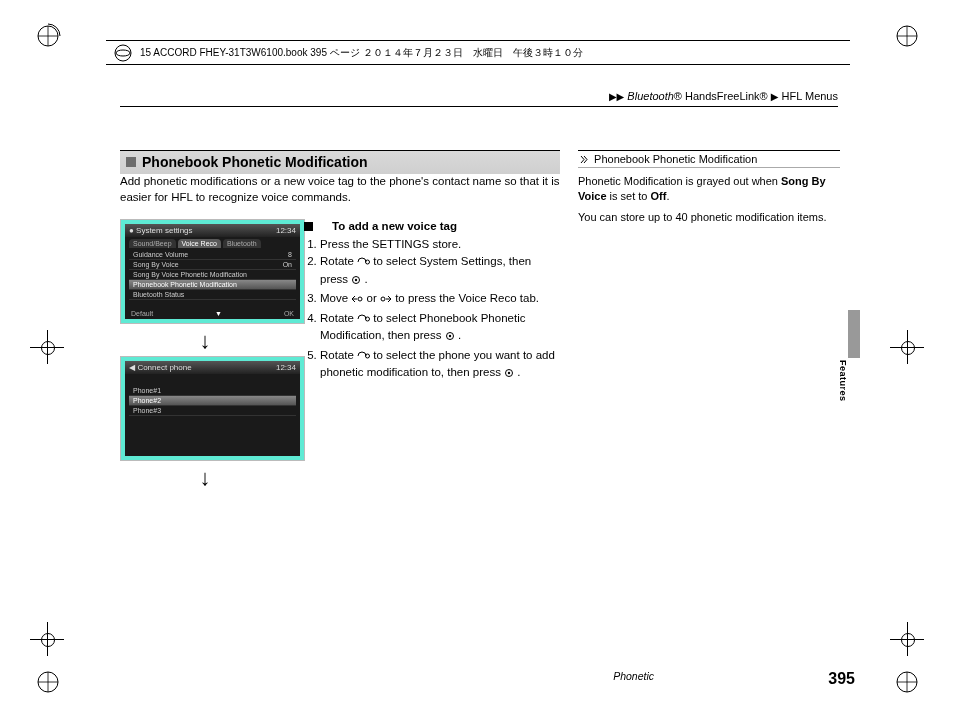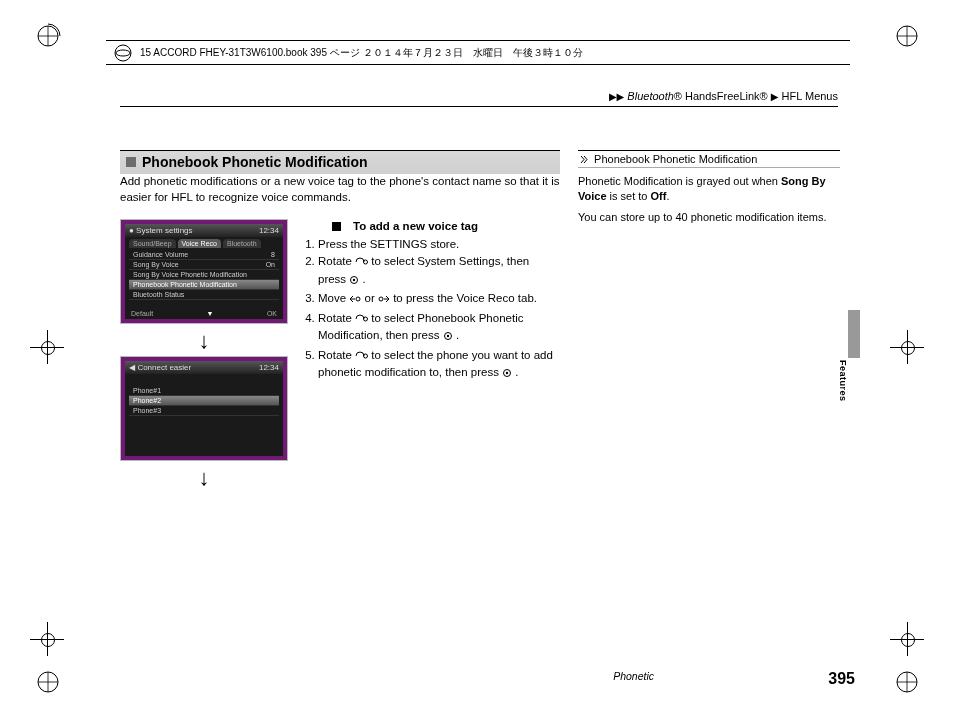--- a/index.html
+++ b/index.html
@@ -116,23 +116,23 @@
 
   .body-row {
     display: flex;
     gap: 14px;
     margin-top: 14px;
   }
   .screens {
     width: 170px;
   }
   .screen-frame {
-    width: 168px;
+    width: 185px;
     height: 105px;
-    background: #701a75;
+    background: #5eead4;
     border: 1px solid #bbb;
     padding: 4px;
     box-sizing: border-box;
   }
   .screen {
     width: 100%;
     height: 100%;
     background: #1a1a1a;
     color: #ddd;
     font-size: 8px;
@@ -200,23 +200,22 @@
   }
 
   .steps {
     flex: 1 1 auto;
     font-size: 11.5px;
     line-height: 1.35;
   }
   .steps .lead {
     font-weight: bold;
     display: flex;
-    gap: 12px;
+    gap: 19px;
     align-items: center;
-    padding-left: 30px;
   }
   .steps .lead .sq {
     width: 9px; height: 9px; background: #000;
     display: inline-block;
   }
   .steps ol {
     margin: 2px 0 0 0;
     padding-left: 16px;
   }
   .steps li { margin-bottom: 2px; }
@@ -394,21 +393,21 @@
             <span class="tri-down">▼</span>
             <span>OK</span>
           </div>
         </div>
       </div>
       <div class="arrow-down">↓</div>
 
       <div class="screen-frame">
         <div class="screen">
           <div class="topbar">
-            <span>◀ <span>Connect easier</span></span>
+            <span>◀ <span>Connect phone</span></span>
             <span>12:34</span>
           </div>
           <div class="rows" style="margin-top:10px">
             <div class="row">
                 <span>Phone#1</span>
                 <span></span>
               </div>
             <div class="row hl">
                 <span>Phone#2</span>
                 <span></span>

